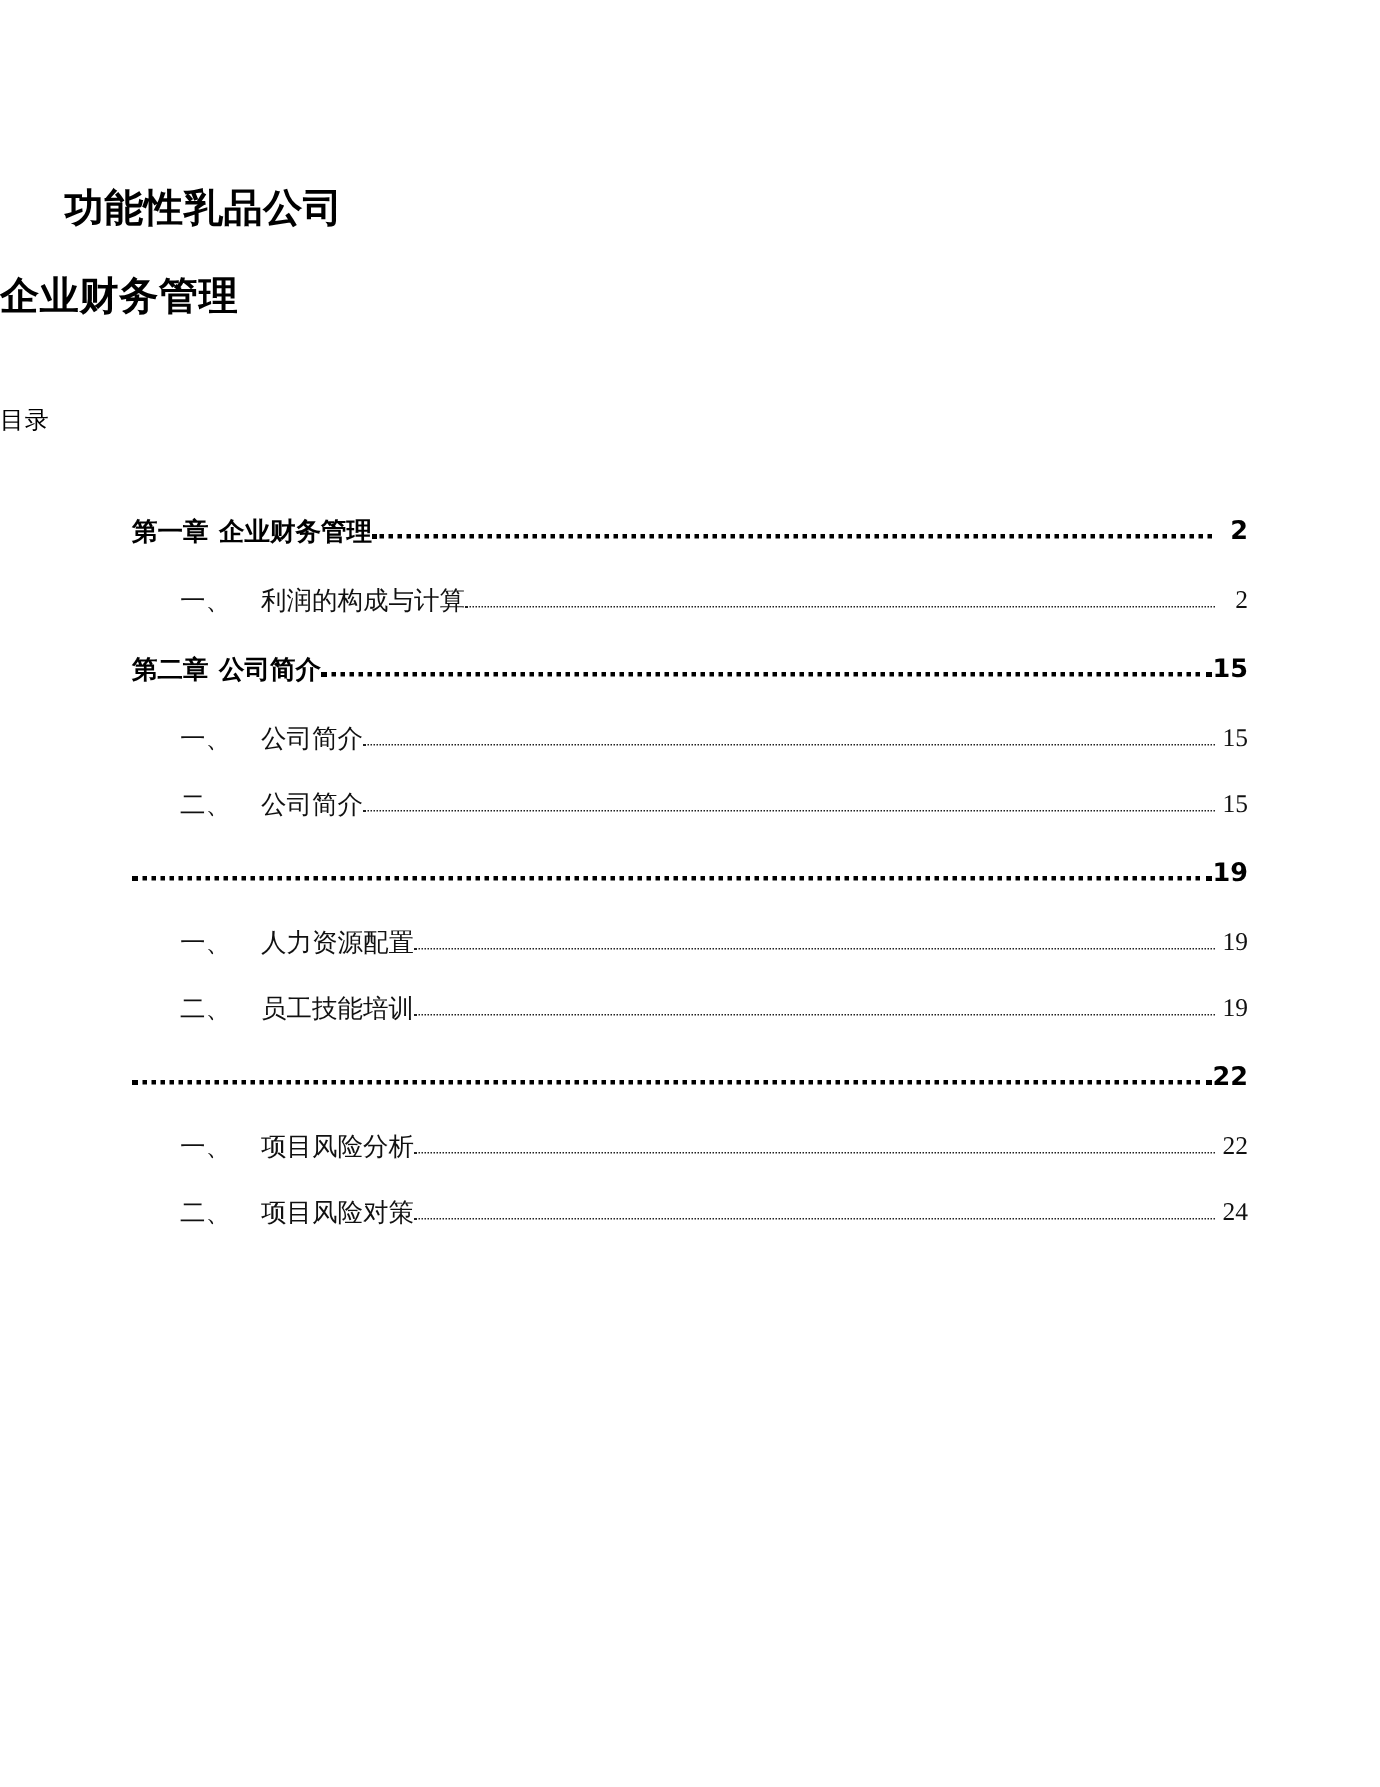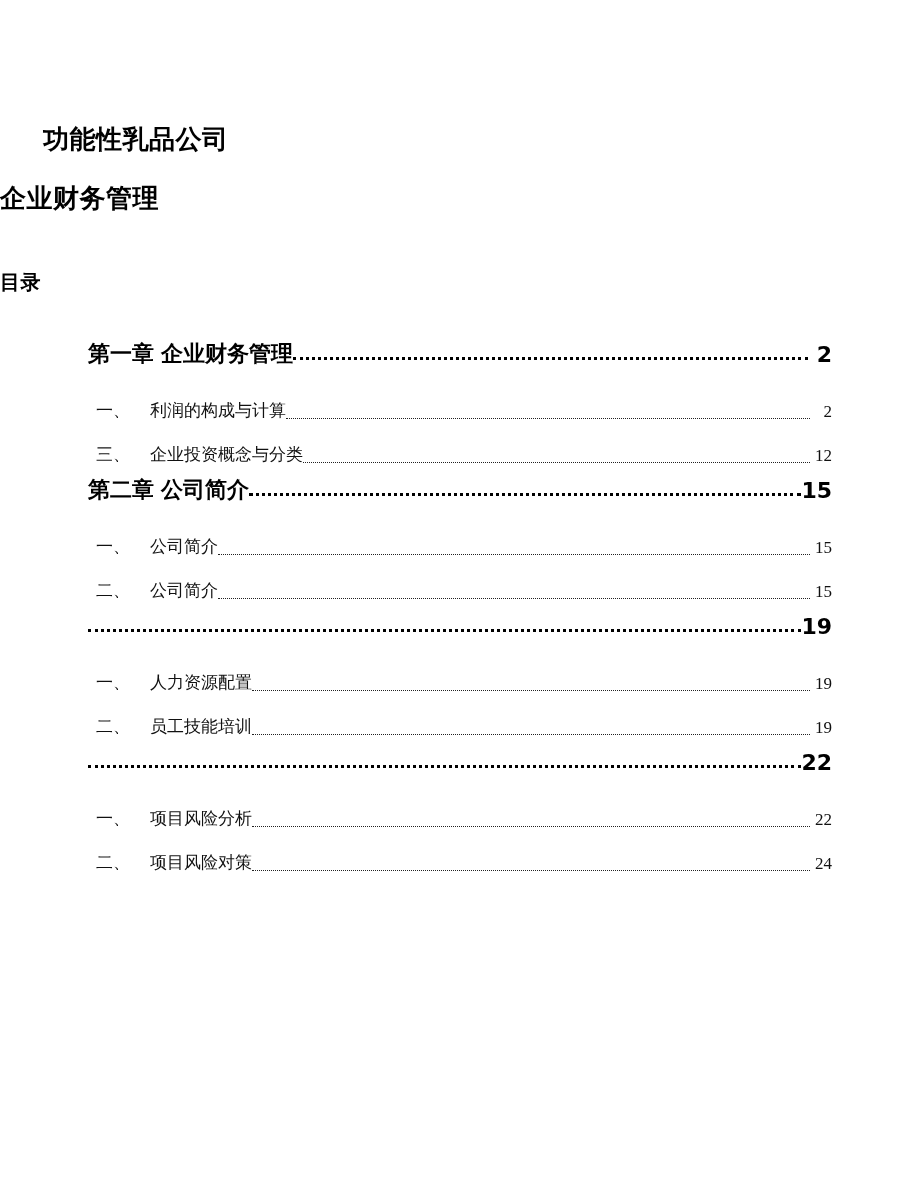--- a/index.html
+++ b/index.html
@@ -38,22 +38,22 @@
     font-size: 26px;
     letter-spacing: 0.5px;
     line-height: 1;
     position: absolute;
     left: 0;
     width: 920px;
     top: 185px;
   }
   .toc-heading {
     font-family: "DejaVu Sans", "Liberation Sans", sans-serif;
-    font-weight: bold;
-    font-size: 20px;
+    font-weight: normal;
+    font-size: 16px;
     letter-spacing: 0.5px;
     line-height: 1;
     position: absolute;
     left: 0;
     width: 920px;
     top: 272px;
   }
 
   
   .toc {
@@ -88,21 +88,21 @@
   }
   .toc-row .pageno {
     flex: 0 0 auto;
     text-align: right;
   }
 
   
   .lvl1 {
     font-family: "DejaVu Sans", "Liberation Sans", sans-serif;
     font-weight: bold;
-    font-size: 22px;
+    font-size: 17px;
     padding-left: 88px;
     padding-right: 88px;
     height: 48px;
     align-items: center;
   }
   .lvl1 .leader::after {
     border-bottom-width: 3.2px;
     border-bottom-color: #000;
     bottom: 0.22em;
   }
@@ -112,24 +112,24 @@
   }
   .lvl1 .pageno {
     min-width: 24px;
   }
 
   
   .lvl2 {
     font-family: "Liberation Serif", "DejaVu Serif", serif;
     font-weight: normal;
     font-size: 17px;
-    padding-left: 96px;
+    padding-left: 120px;
     padding-right: 88px;
     height: 44px;
-    align-items: flex-end;
+    align-items: center;
     color: #111;
   }
   .lvl2 .leader::after {
     border-bottom-width: 1.6px;
     border-bottom-color: #222;
     bottom: 0.2em;
   }
   .lvl2 .num {
     display: inline-block;
     width: 54px;
@@ -153,25 +153,20 @@
       <div class="toc-row lvl1">
         <span class="label"><span class="numc">第一章</span><span class="gap"></span><span class="ttl">企业财务管理</span></span>
         <span class="leader"></span>
         <span class="pageno">2</span>
       </div>
       <div class="toc-row lvl2">
         <span class="label"><span class="num">一、</span><span class="ttl">利润的构成与计算</span></span>
         <span class="leader"></span>
         <span class="pageno">2</span>
       </div>
-      <div class="toc-row lvl2">
-        <span class="label"><span class="num">三、</span><span class="ttl">企业投资概念与分类</span></span>
-        <span class="leader"></span>
-        <span class="pageno">12</span>
-      </div>
       <div class="toc-row lvl1">
         <span class="label"><span class="numc">第二章</span><span class="gap"></span><span class="ttl">公司简介</span></span>
         <span class="leader"></span>
         <span class="pageno">15</span>
       </div>
       <div class="toc-row lvl2">
         <span class="label"><span class="num">一、</span><span class="ttl">公司简介</span></span>
         <span class="leader"></span>
         <span class="pageno">15</span>
       </div>

